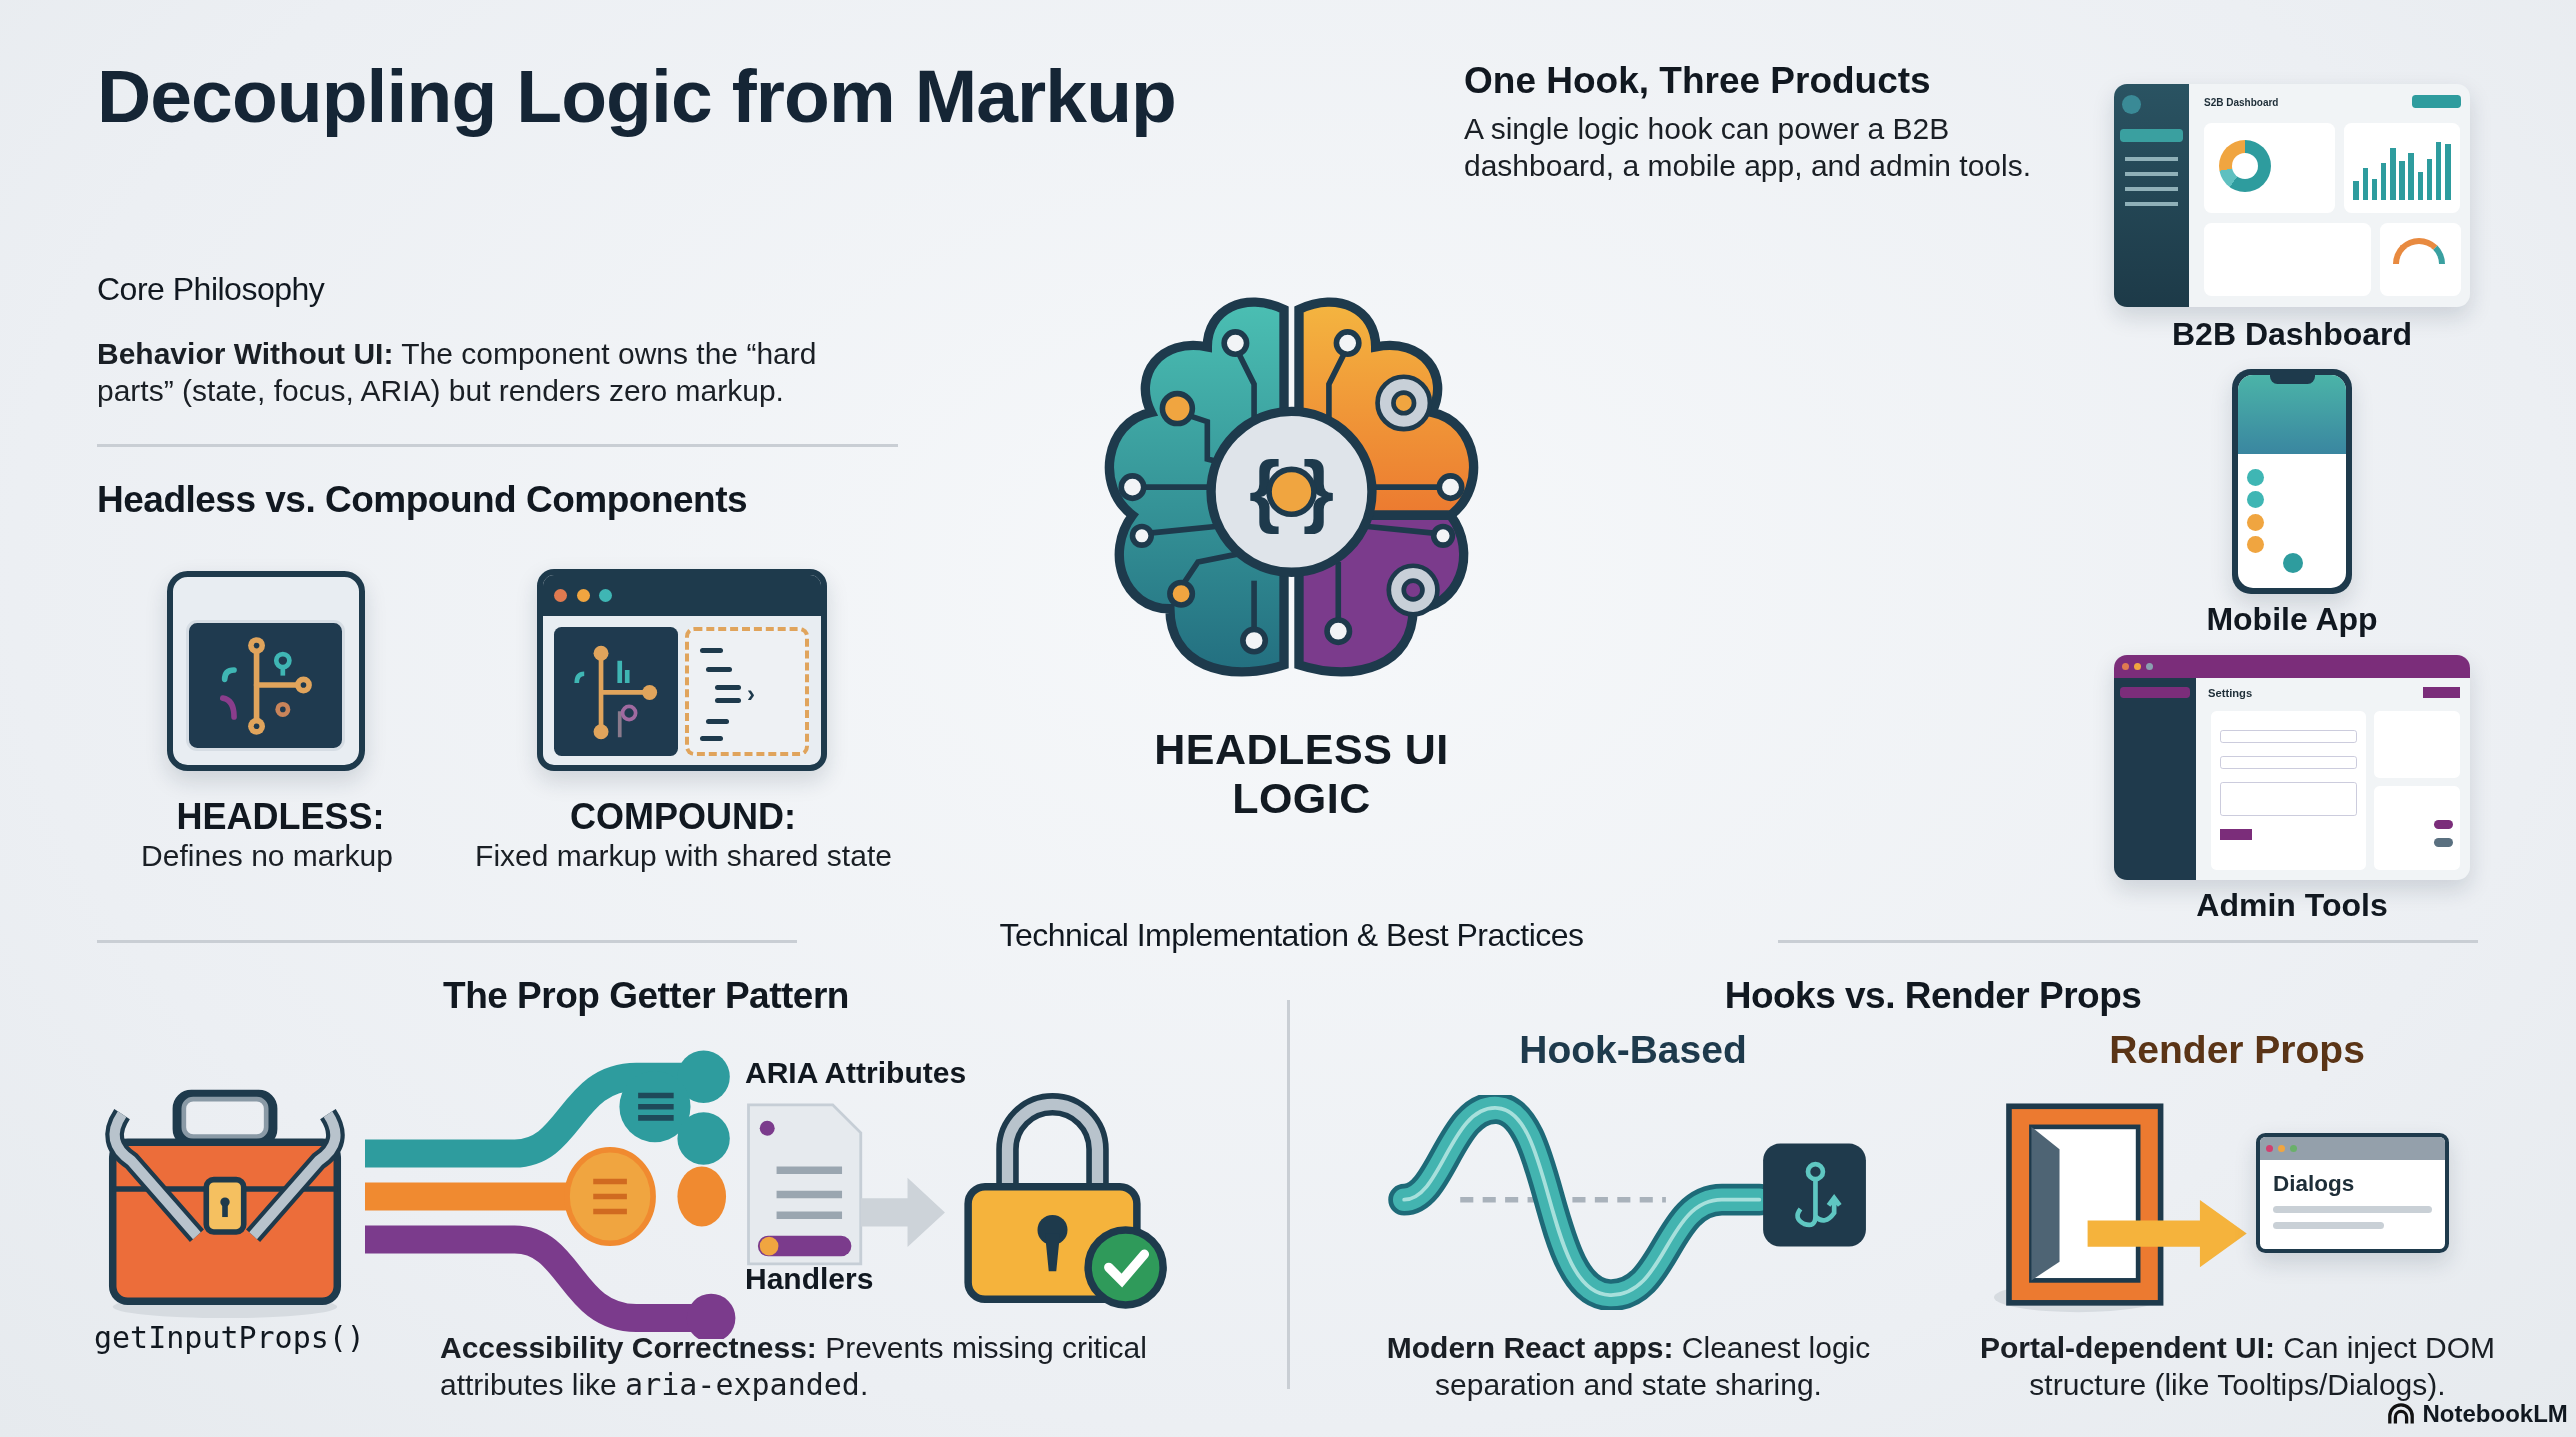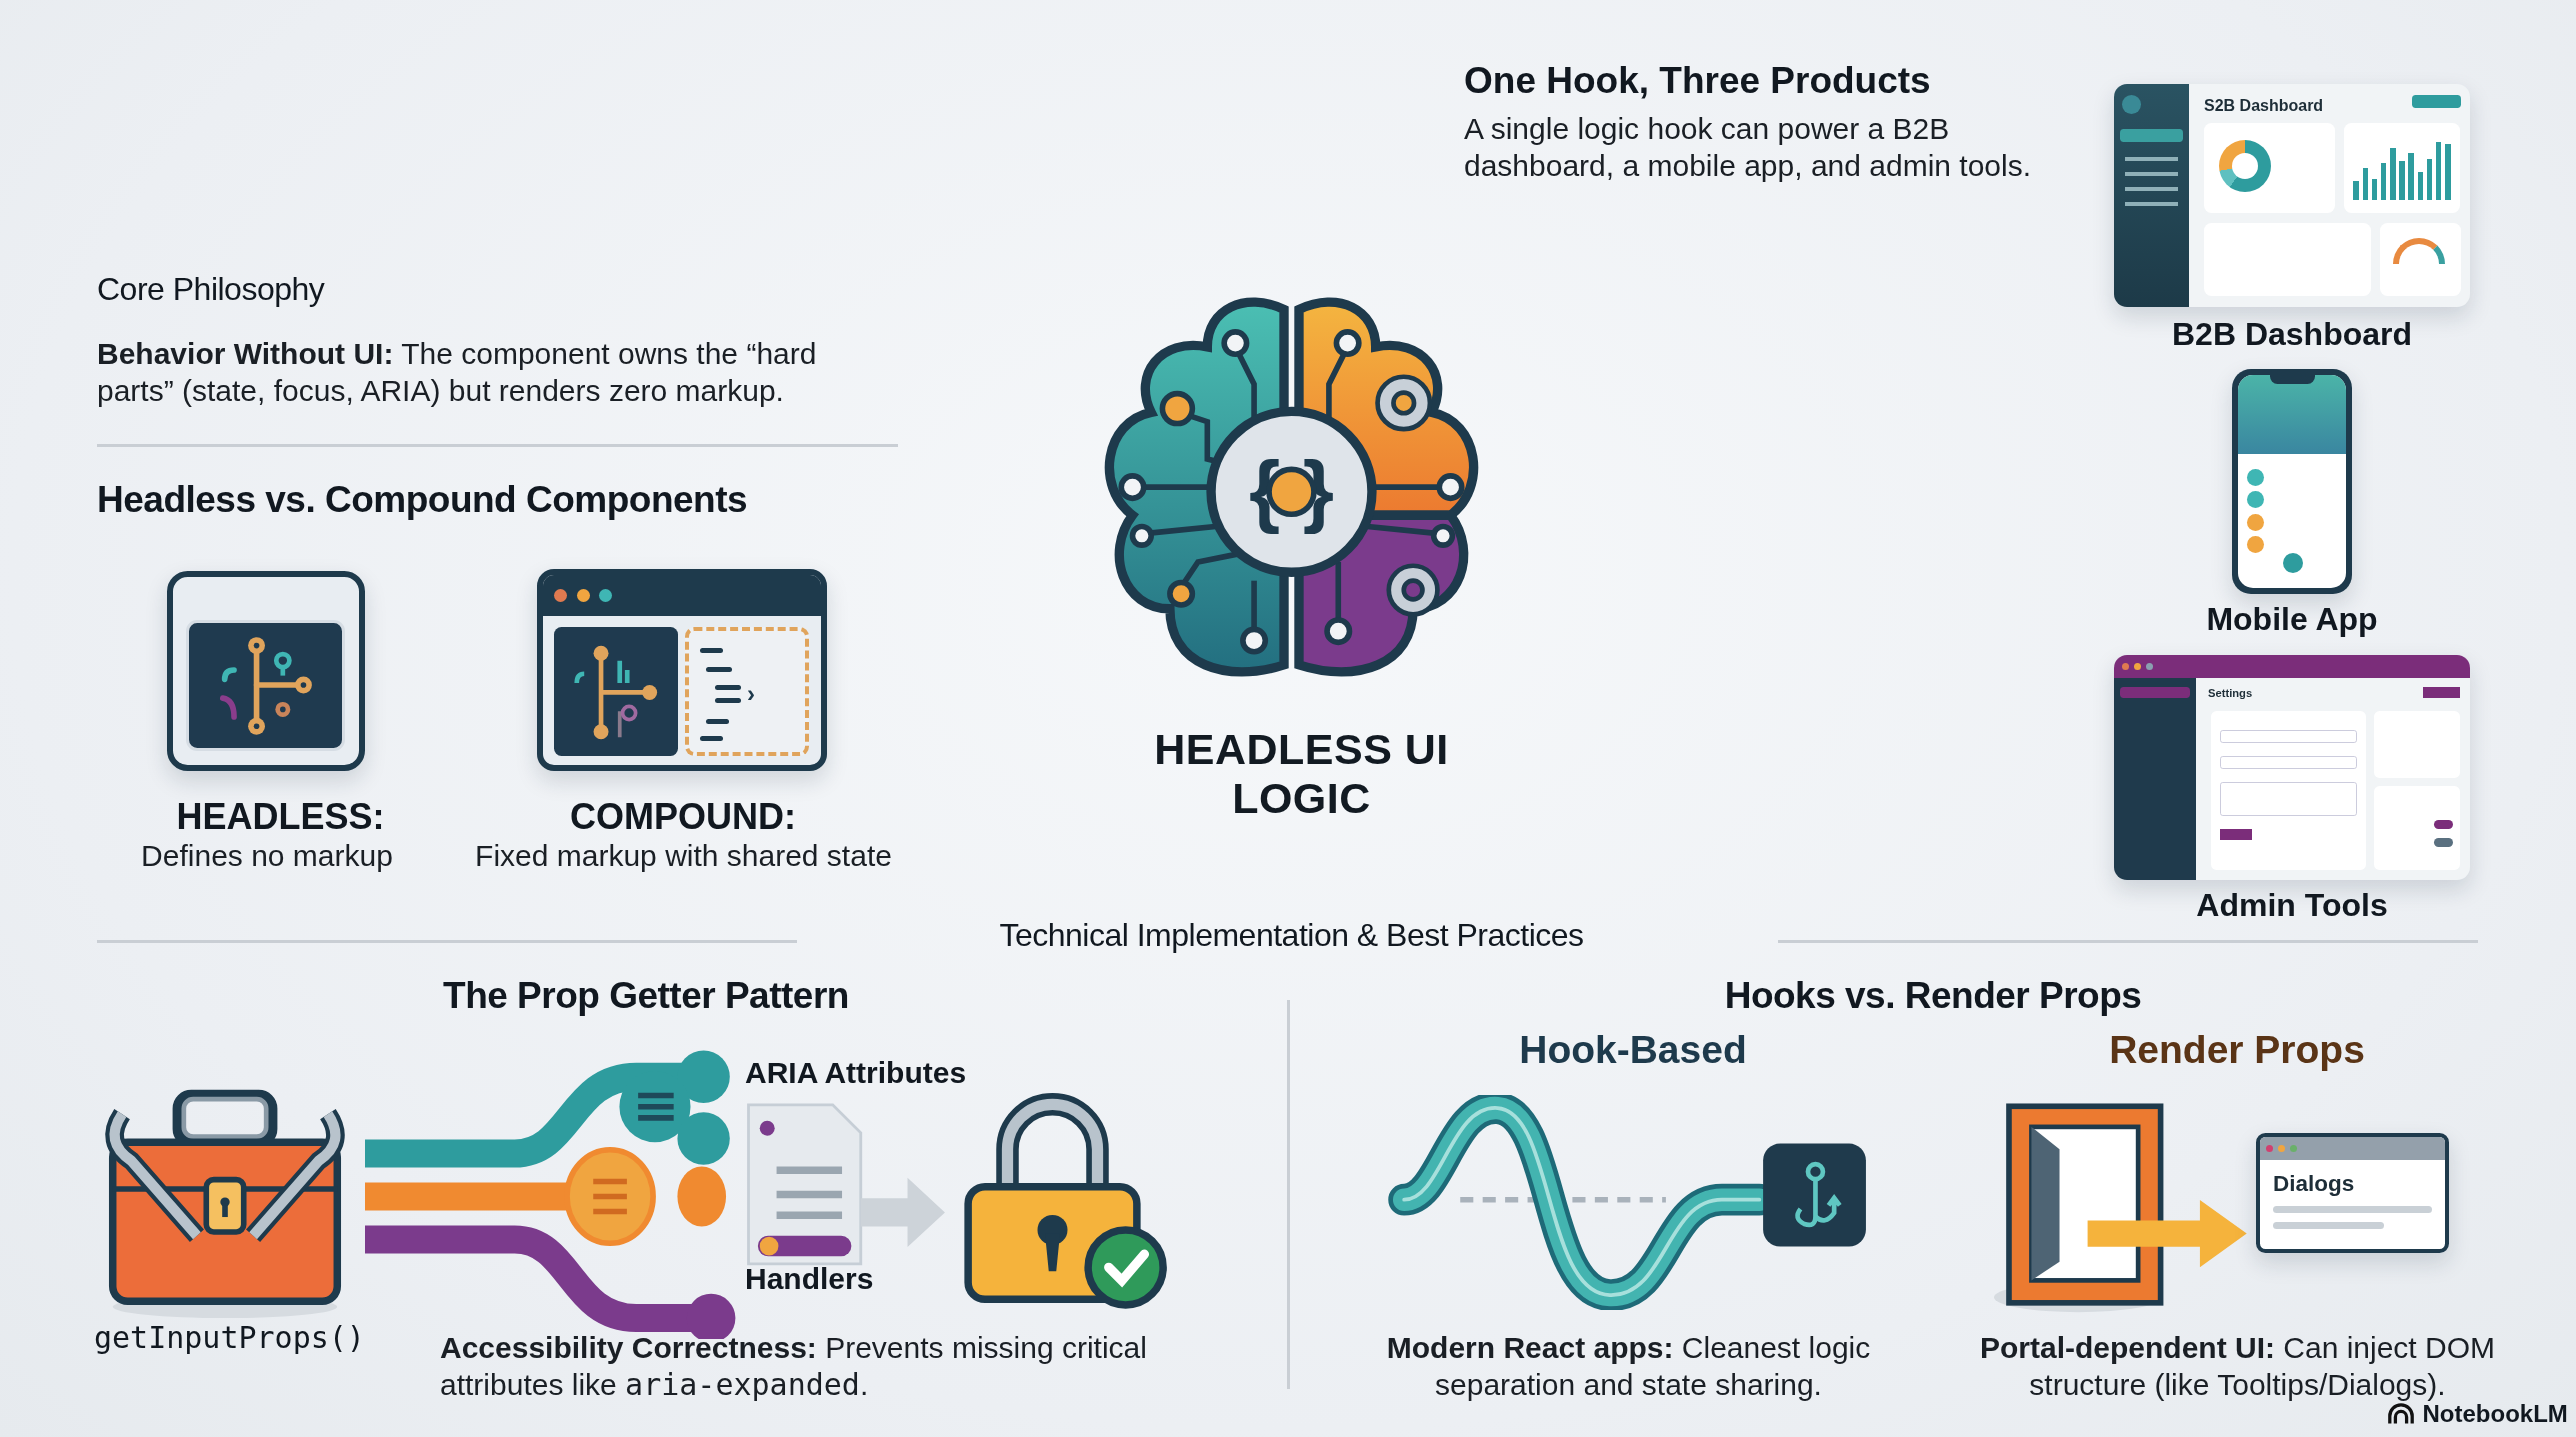--- a/index.html
+++ b/index.html
@@ -24,20 +24,21 @@
   .caption-bold { font-size: 36px; font-weight: 700; text-align: center; }
   .caption { font-size: 30px; text-align: center; color: #1a1f25; }
   .mono { font-family: "DejaVu Sans Mono", "Liberation Mono", monospace; }
   .product-label { font-size: 32px; font-weight: 700; text-align: center; width: 356px; }
   .card-shadow { box-shadow: 0 9.4px 22.5px rgba(20,40,60,0.15); }
 </style>
 </head>
 <body>
 
 <div class="abs title">
+  <div>Decoupling Logic from Markup</div>
 </div>
 
 <div class="abs h2" style="left:97px;top:271px;">Core Philosophy</div>
 <div class="abs body-text" style="left:97px;top:335px;width:749px;">
   <b>Behavior Without UI:</b><span> The component owns the “hard parts” (state, focus, ARIA) but renders zero markup.</span>
 </div>
 <div class="abs divider" style="left:97px;top:444px;width:801px;"></div>
 
 <div class="abs h3" style="left:97px;top:479px;">Headless vs. Compound Components</div>
 
@@ -168,21 +169,21 @@
 
 <div class="abs card-shadow" style="left:2114px;top:84px;width:356px;height:223px;background:#f1f4f6;border-radius:13px;overflow:hidden;">
   <div style="position:absolute;left:0;top:0;width:75px;height:100%;background:linear-gradient(#2a5362,#1d3a48);">
     <div style="margin:11.2px 7.5px;width:19px;height:19px;border-radius:50%;background:#3a8a96;"></div>
     <div style="margin:15px 5.6px;height:13px;border-radius:3.7px;background:#3aa0a0;"></div>
     <div style="margin:11.2px 11.2px;height:3.7px;background:#8fb0b8;"></div>
     <div style="margin:11.2px 11.2px;height:3.7px;background:#8fb0b8;"></div>
     <div style="margin:11.2px 11.2px;height:3.7px;background:#8fb0b8;"></div>
     <div style="margin:11.2px 11.2px;height:3.7px;background:#8fb0b8;"></div>
   </div>
-  <div style="position:absolute;left:90px;top:13px;font-size:16px;font-weight:700;color:#1e2e38;">S2B Dashboard</div>
+  <div style="position:absolute;left:90px;top:13px;font-size:10px;font-weight:700;color:#1e2e38;">S2B Dashboard</div>
   <div style="position:absolute;left:298px;top:11.2px;width:49px;height:13px;border-radius:3.7px;background:#2e9c9e;"></div>
   <div style="position:absolute;left:90px;top:39px;width:131px;height:90px;background:#fff;border-radius:7.5px;">
     <div style="position:absolute;left:15px;top:17px;width:52px;height:52px;border-radius:50%;background:conic-gradient(#2e9c9e 0 60%, #5fc0c0 60% 72%, #f0a540 72% 100%);"></div>
     <div style="position:absolute;left:28px;top:30px;width:26px;height:26px;border-radius:50%;background:#fff;"></div>
   </div>
   <div style="position:absolute;left:230px;top:39px;width:116px;height:90px;background:#fff;border-radius:7.5px;display:flex;align-items:flex-end;gap:3.7px;padding:0 9.4px 13px;">
     <div style="width:5.6px;height:19px;background:#2e9c9e;"></div>
       <div style="width:5.6px;height:32px;background:#2e9c9e;"></div>
       <div style="width:5.6px;height:20.6px;background:#2e9c9e;"></div>
       <div style="width:5.6px;height:37px;background:#2e9c9e;"></div>

